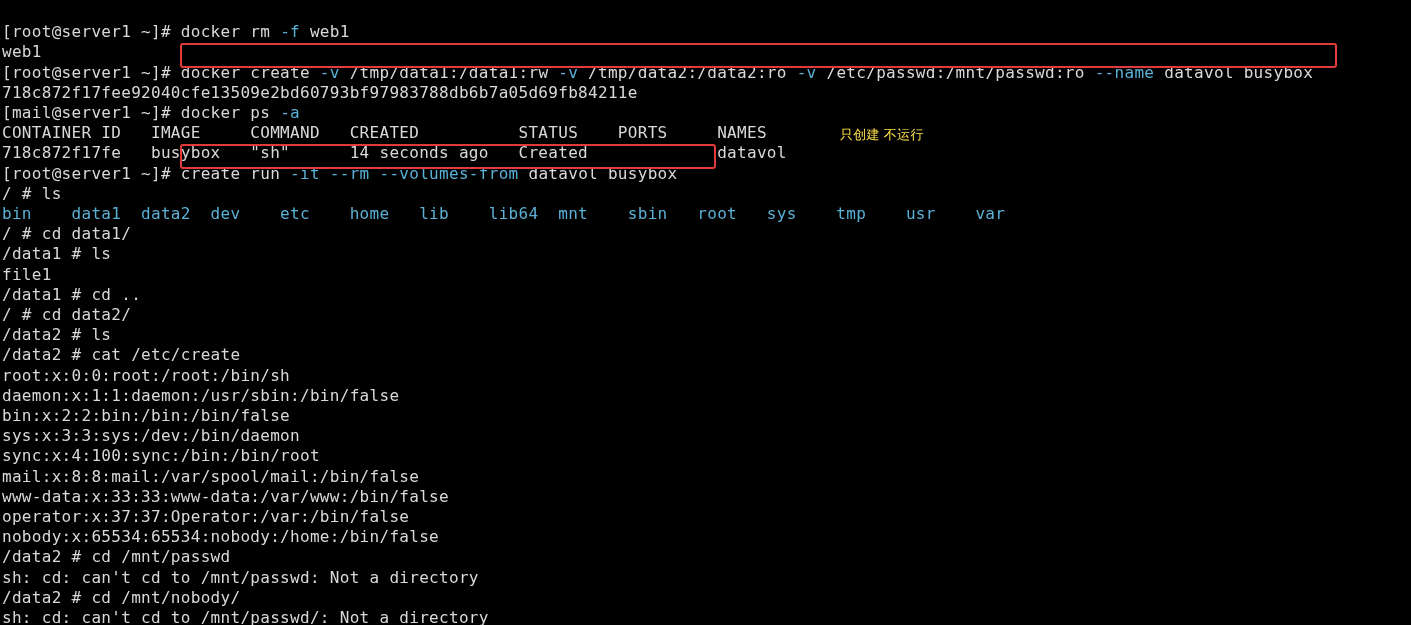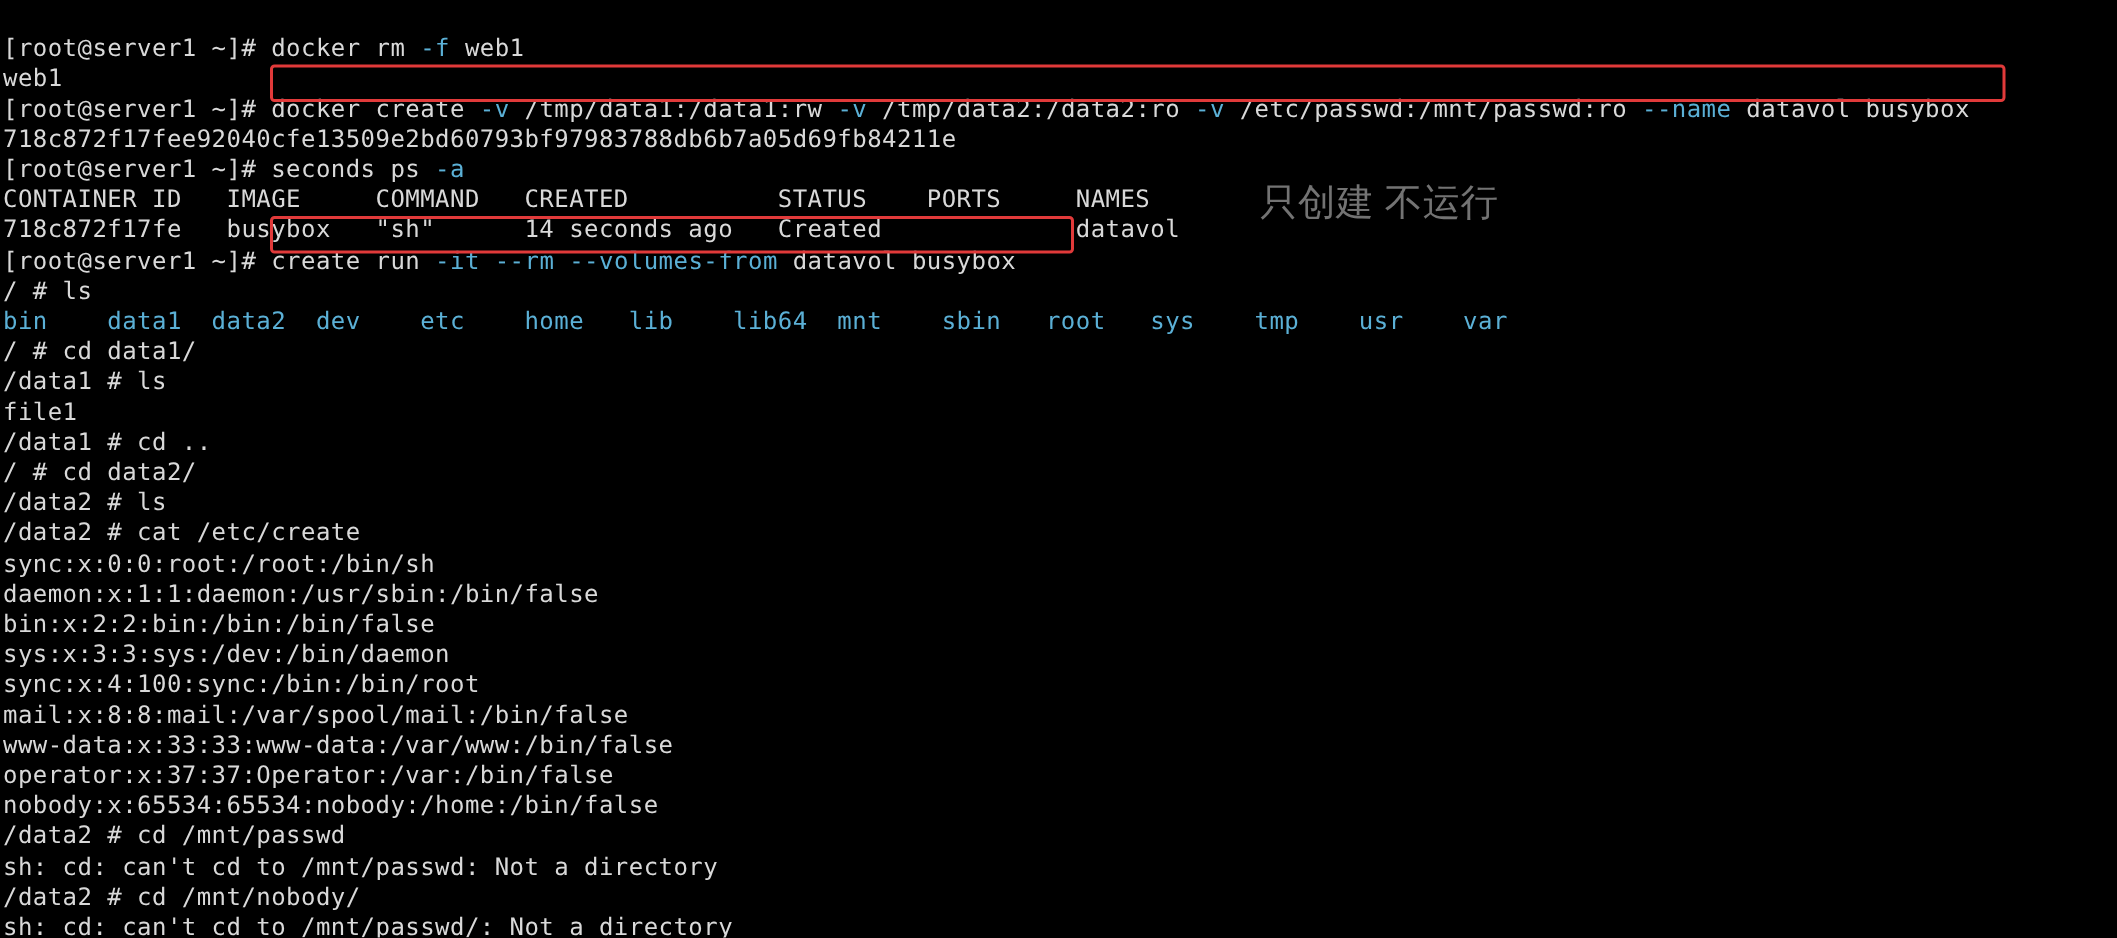--- a/index.html
+++ b/index.html
@@ -31,48 +31,48 @@
     position:absolute;
     left:180px;top:144px;
     width:532px;height:21px;
     border:2px solid #e13a3a;
     border-radius:3px;
     pointer-events:none;
   }
   .annot{
     position:absolute;
     left:840px;top:125px;
-    color:#737373;
+    color:#fde047;
     font-family:"Microsoft YaHei","PingFang SC",sans-serif;
-    font-size:25px;
+    font-size:13px;
     white-space:nowrap;
   }
 </style>
 </head>
 <body>
 
 <div class="term">
 <span><span>[root@server1 ~]# docker rm </span><span class="cyan">-f</span><span> web1</span></span>
 <span>web1</span>
 <span><span>[root@server1 ~]# </span><span>docker create </span><span class="cyan">-v</span><span> /tmp/data1:/data1:rw </span><span class="cyan">-v</span><span> /tmp/data2:/data2:ro </span><span class="cyan">-v</span><span> /etc/passwd:/mnt/passwd:ro </span><span class="cyan">--name</span><span> datavol busybox</span></span>
 <span>718c872f17fee92040cfe13509e2bd60793bf97983788db6b7a05d69fb84211e</span>
-<span><span>[root@server1 ~]# seconds ps </span><span class="cyan">-a</span></span>
+<span><span>[mail@server1 ~]# docker ps </span><span class="cyan">-a</span></span>
 <span>CONTAINER ID   IMAGE     COMMAND   CREATED          STATUS    PORTS     NAMES</span>
 <span>718c872f17fe   busybox   "sh"      14 seconds ago   Created             datavol</span>
 <span><span>[root@server1 ~]# </span><span>create run </span><span class="cyan">-it --rm --volumes-from</span><span> datavol busybox</span></span>
 <span>/ # ls</span>
 <span class="cyan">bin    data1  data2  dev    etc    home   lib    lib64  mnt    sbin   root   sys    tmp    usr    var</span>
 <span>/ # cd data1/</span>
 <span>/data1 # ls</span>
 <span>file1</span>
 <span>/data1 # cd ..</span>
 <span>/ # cd data2/</span>
 <span>/data2 # ls</span>
 <span>/data2 # cat /etc/create</span>
-<span>sync:x:0:0:root:/root:/bin/sh</span>
+<span>root:x:0:0:root:/root:/bin/sh</span>
 <span>daemon:x:1:1:daemon:/usr/sbin:/bin/false</span>
 <span>bin:x:2:2:bin:/bin:/bin/false</span>
 <span>sys:x:3:3:sys:/dev:/bin/daemon</span>
 <span>sync:x:4:100:sync:/bin:/bin/root</span>
 <span>mail:x:8:8:mail:/var/spool/mail:/bin/false</span>
 <span>www-data:x:33:33:www-data:/var/www:/bin/false</span>
 <span>operator:x:37:37:Operator:/var:/bin/false</span>
 <span>nobody:x:65534:65534:nobody:/home:/bin/false</span>
 <span>/data2 # cd /mnt/passwd</span>
 <span>sh: cd: can't cd to /mnt/passwd: Not a directory</span>

